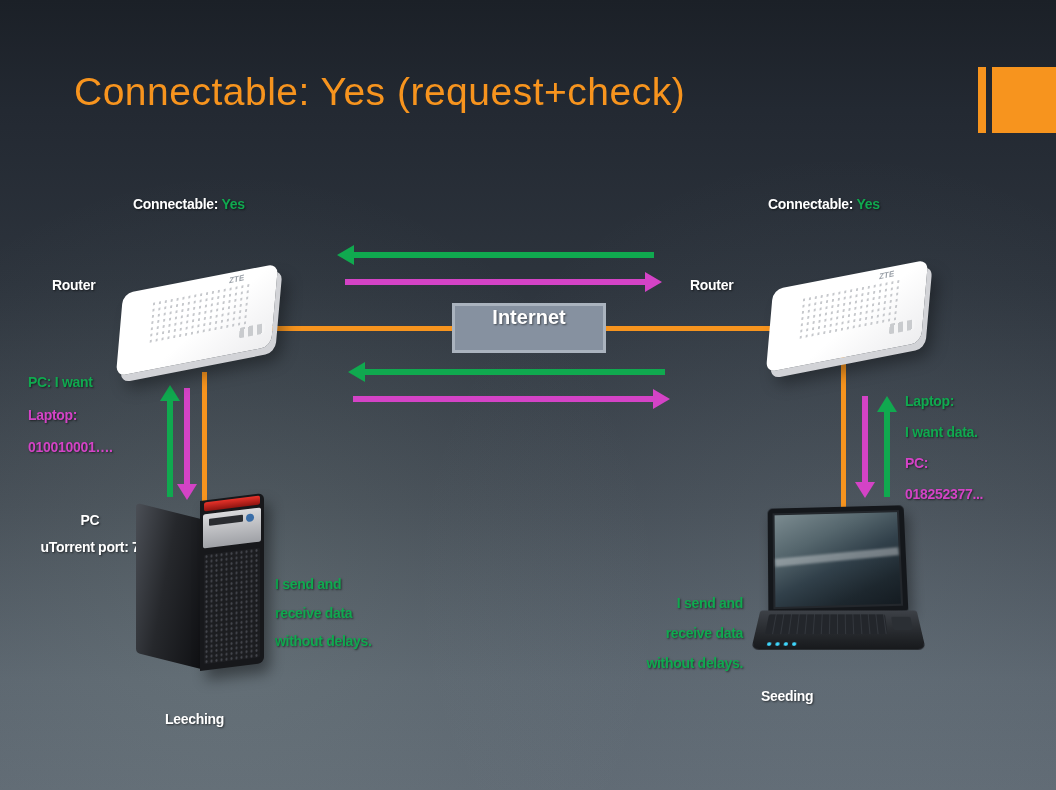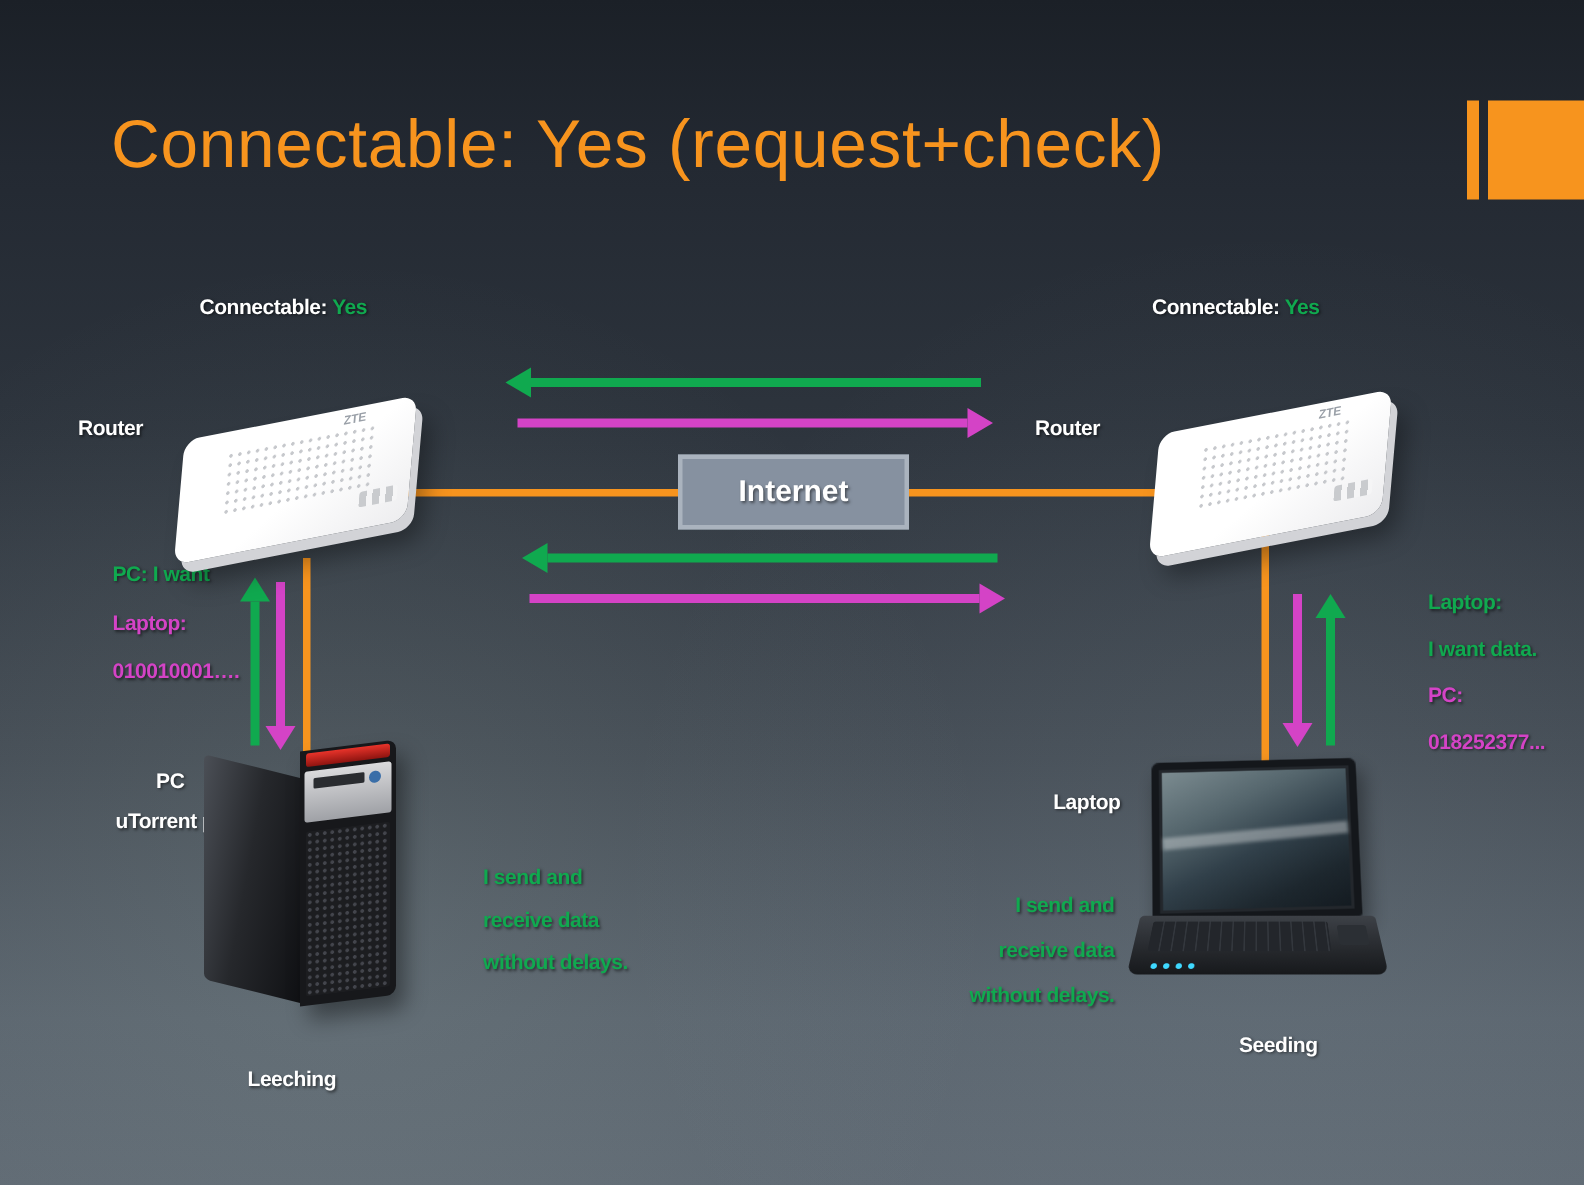--- a/index.html
+++ b/index.html
@@ -7,39 +7,39 @@
     position:relative;width:1056px;height:790px;overflow:hidden;
     font-family:"Liberation Sans",sans-serif;
     background:
       radial-gradient(circle at 22% 76%, rgba(170,190,180,0.14), transparent 42%),
       radial-gradient(circle at 80% 74%, rgba(160,180,185,0.12), transparent 42%),
       linear-gradient(180deg,#1b2027 0%,#232932 14%,#2d343d 36%,#434b54 64%,#59636d 86%,#5f6973 100%);
   }
   .abs{position:absolute;}
   
   .title{
-    left:74px;top:70px;font-size:45px;font-weight:400;letter-spacing:.5px;
+    left:74px;top:70px;font-size:39px;font-weight:400;letter-spacing:.5px;
     color:var(--accent-orange,#f7941e);white-space:nowrap;
   }
   .bar{background:var(--accent-orange,#f7941e);}
   .bar-thin{left:978px;top:67px;width:8px;height:66px;}
   .bar-thick{left:992px;top:67px;width:64px;height:66px;}
   
   .lbl{font-weight:700;font-size:14px;letter-spacing:-0.3px;white-space:nowrap;
        text-shadow:1px 1px 2px rgba(0,0,0,.55);}
   .white{color:#ffffff;}
   .green{color:var(--green,#10a94f);}
   .magenta{color:var(--magenta,#d443c6);}
   
   .oline{background:var(--line-orange,#f7941e);}
   
   .internet{
     left:452px;top:303px;width:154px;height:50px;box-sizing:border-box;
     background:var(--internet-bg,#8691a0);border:3px solid var(--internet-border,#aab3be);
-    display:flex;align-items:center;justify-content:center;
+    display:flex;justify-content:center;
     color:#fff;font-weight:700;font-size:20px;text-shadow:1px 1px 2px rgba(0,0,0,.5);
     z-index:3;
   }
   
   .arrow-h{height:6px;background:currentColor;z-index:2;}
   .arrow-h.point-left::before{content:"";position:absolute;left:-17px;top:-7px;width:0;height:0;
     border:10px solid transparent;border-left:none;border-right:17px solid currentColor;}
   .arrow-h.point-right::after{content:"";position:absolute;right:-17px;top:-7px;width:0;height:0;
     border:10px solid transparent;border-right:none;border-left:17px solid currentColor;}
   .arrow-v{width:6px;background:currentColor;z-index:2;}
@@ -90,21 +90,21 @@
   .laptop .base{position:absolute;left:0;top:100px;width:165px;height:46px;
     background:linear-gradient(#3d4147,#17191c);border-radius:3px 3px 7px 7px;
     transform:perspective(220px) rotateX(32deg);}
   .laptop .keys{position:absolute;left:10px;right:34px;top:5px;height:24px;border-radius:2px;
     background-image:repeating-linear-gradient(90deg,#23262b 0 7px,#33373d 7px 8px),
                      repeating-linear-gradient(0deg,#23262b 0 5px,#33373d 5px 6px);}
   .laptop .pad{position:absolute;right:8px;top:8px;width:20px;height:16px;background:#2b2f34;border-radius:2px;}
   .laptop .leds{position:absolute;left:14px;bottom:4px;display:flex;gap:4px;}
   .laptop .led{width:4px;height:4px;border-radius:50%;background:#3fd9ff;}
   
-  .tblock div{white-space:nowrap;margin-left:47px;}
+  .tblock div{white-space:nowrap;}
 </style>
 </head>
 <body>
 
 <div class="slide">
 
   <div class="abs title">Connectable: Yes (request+check)</div>
   <div class="abs bar bar-thin"></div>
   <div class="abs bar bar-thick"></div>
 
@@ -166,21 +166,20 @@
     <div class="magenta">PC:</div>
     <div class="magenta">018252377...</div>
   </div>
 
   <div class="abs lbl white tblock" style="left:30px;top:507px;width:120px;text-align:center;line-height:27px;">
     <div>PC</div>
     <div>uTorrent port: 7</div>
   </div>
 
   <div class="abs lbl white tblock" style="left:597px;top:520px;width:150px;text-align:right;line-height:28px;">
-    <div>Laptop</div>
   </div>
 
   <div class="abs pc" style="left:136px;top:497px;">
     <div class="side"></div>
     <div class="front">
       <div class="redstrip"></div>
       <div class="panel">
         <div class="bay"></div>
         <div class="btn"></div>
       </div>
@@ -211,15 +210,15 @@
     <div>receive data</div>
     <div>without delays.</div>
   </div>
   <div class="abs lbl green tblock" style="left:597px;top:588px;width:146px;text-align:right;line-height:30px;">
     <div>I send and</div>
     <div>receive data</div>
     <div>without delays.</div>
   </div>
 
   <div class="abs lbl white" style="left:165px;top:711px;">Leeching</div>
-  <div class="abs lbl white" style="left:826px;top:688px;">Seeding</div>
+  <div class="abs lbl white" style="left:761px;top:688px;">Seeding</div>
 
 </div>
 
 </body></html>

